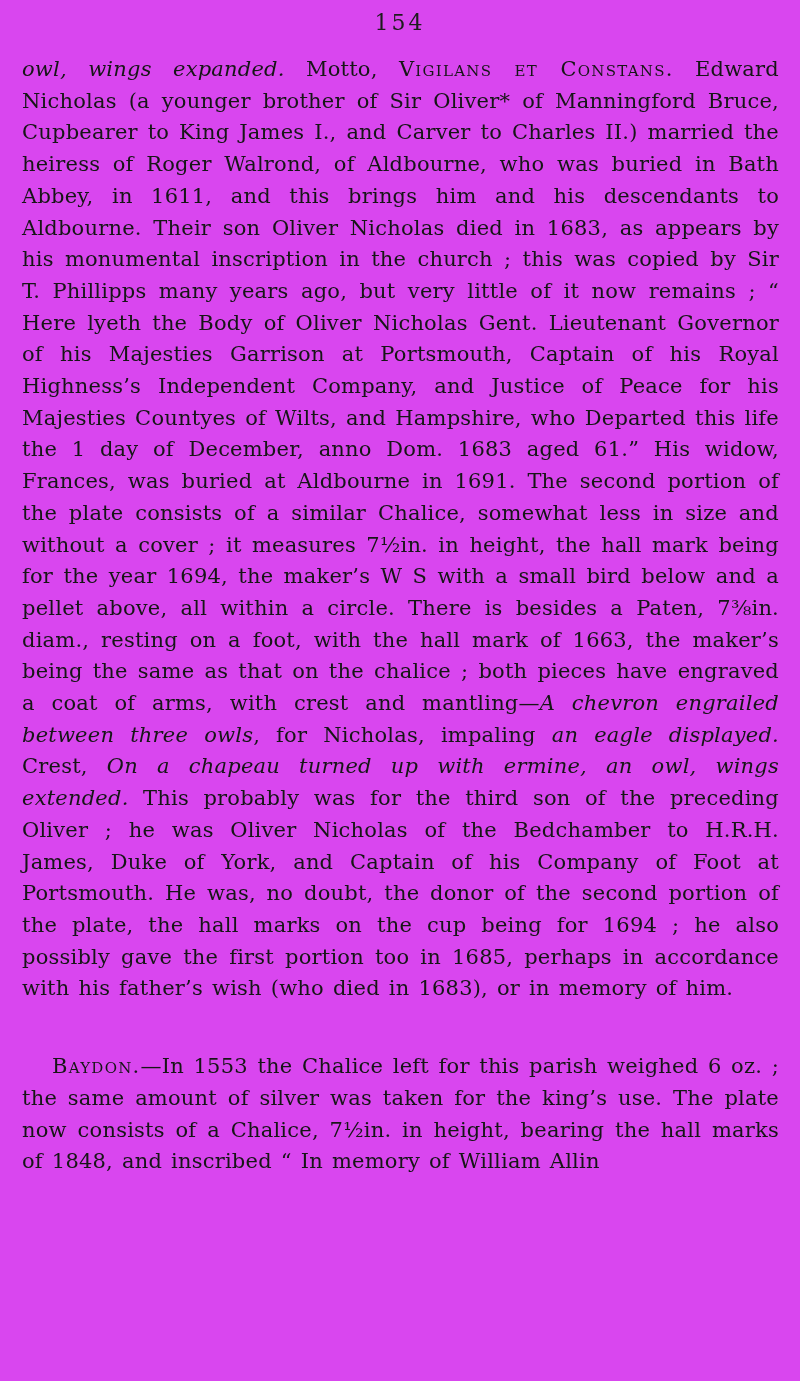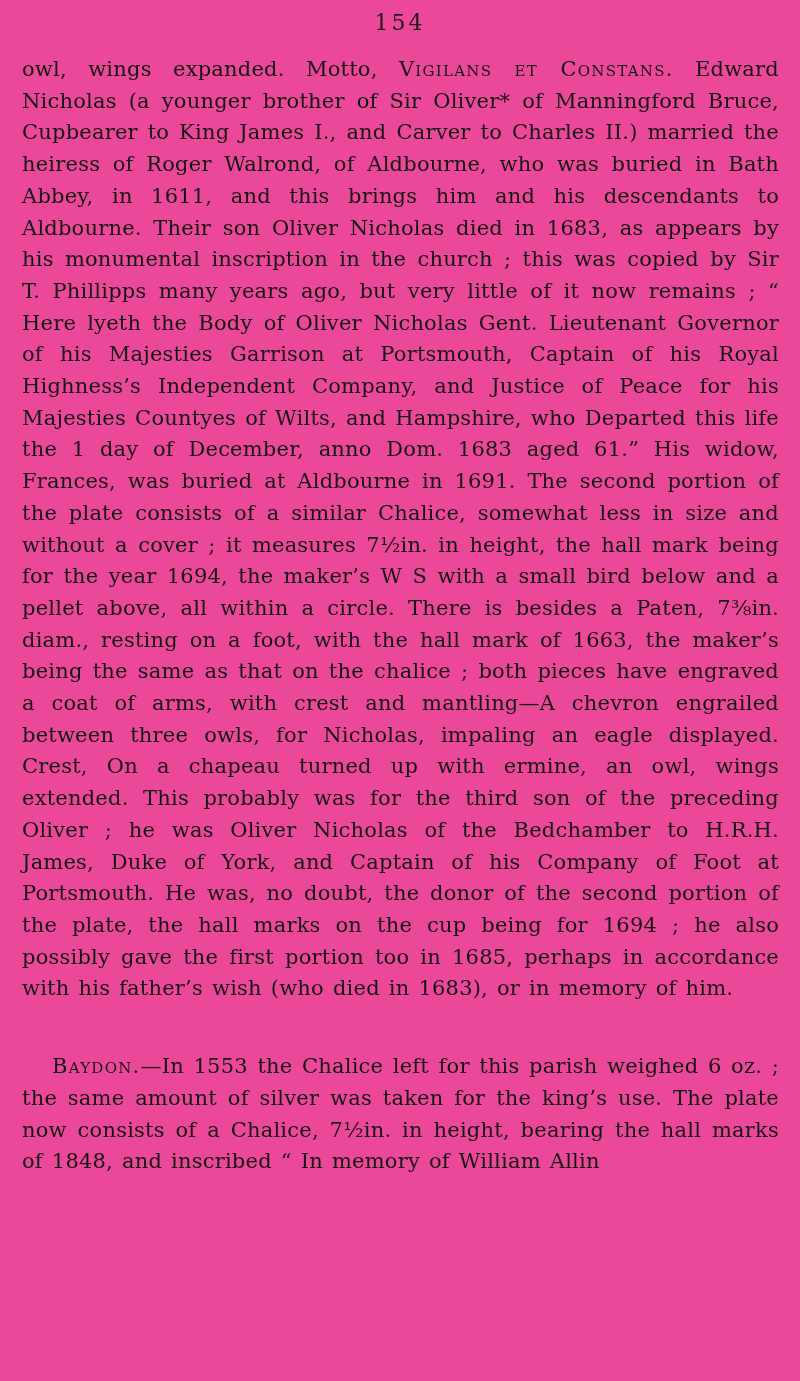--- a/index.html
+++ b/index.html
@@ -13,21 +13,21 @@
     font-family: "DejaVu Serif", "Liberation Serif", serif;
     color: #161616;
     position: relative;
     overflow: hidden;
   }
   .page {
     position: absolute;
     top: 0; left: 0;
     width: 800px;
     height: 1381px;
-    background: #ec4899;
+    background: #d946ef;
   }
   .page-number {
     position: absolute;
     top: 10px;
     left: 0;
     width: 100%;
     text-align: center;
     font-size: 22px;
     letter-spacing: 3px;
     color: #1c1c1c;
@@ -57,21 +57,21 @@
     top: 1238px;
     left: 20px;
     width: 760px;
     font-size: 17px;
     line-height: 25.5px;
     text-align: justify;
     text-indent: 28px;
     word-spacing: 0.06em;
   }
   .seg-normal { font-style: normal; }
-  .seg-italic { }
+  .seg-italic { font-style: italic; }
   .seg-smallcaps {
     font-variant: small-caps;
     letter-spacing: 0.06em;
   }
 </style>
 </head>
 <body>
 
 <div class="page">
 

